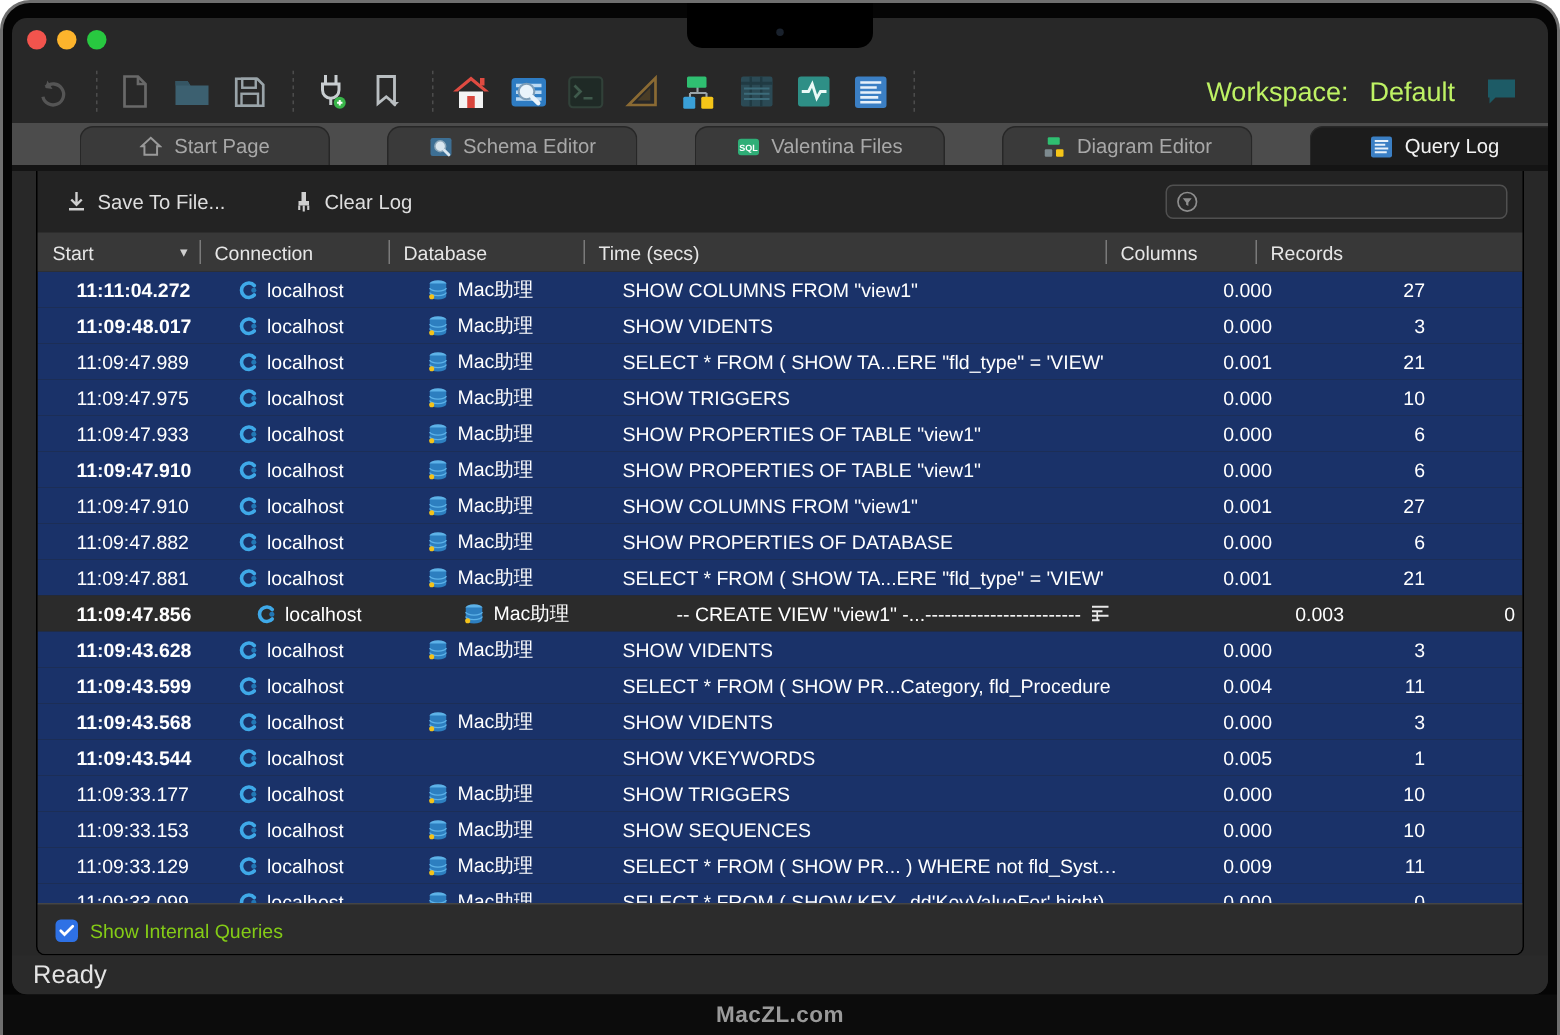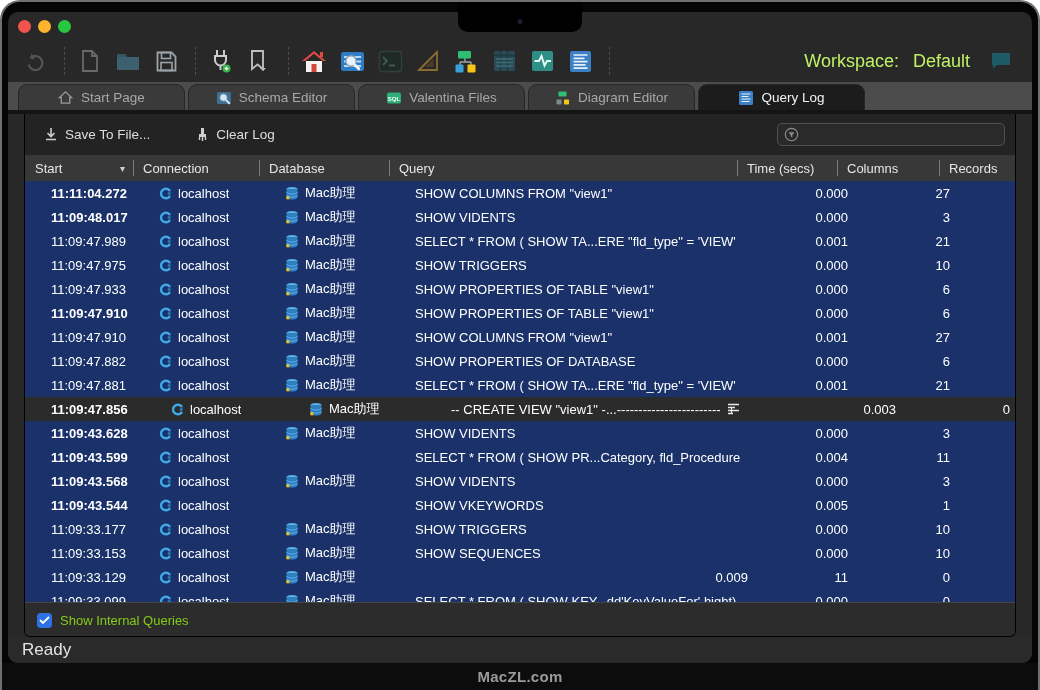--- a/index.html
+++ b/index.html
@@ -26,21 +26,21 @@
   .tb-icon { width:34px; height:30px; display:flex; align-items:center; justify-content:center; margin-right:4px; flex:none; }
   .tb-sep { width:1px; height:28px; margin:0 8px; flex:none;
             background-image:linear-gradient(#4c4c4c 55%, transparent 55%); background-size:1px 5px; }
   .tb-right { margin-left:auto; display:flex; align-items:center; gap:14px; }
   .ws-label, .ws-value { color:#bef264; font-size:18px; }
 
   
   .tabbar { height:28px; background:#4c4c4c; display:flex; align-items:flex-end; padding:0 0 0 10px; }
   .tab { height:26px; width:167px; margin-right:3px; background:#3a3a3a; border:1px solid #272727; border-bottom:none;
          border-radius:9px 9px 0 0; display:flex; align-items:center; justify-content:center; gap:7px;
-         color:#a8a8a8; font-size:13.5px; flex:none; }
+         color:#a8a8a8; font-size:13.5px; flex:none;margin-left:35px; }
   .tab.active { background:#1c1c1c; color:#f2f2f2; }
   .tab .ticon { width:16px; height:16px; flex:none; display:flex; }
   .under-strip { height:4px; background:#141414; }
 
   
   .panel { flex:1; margin:0 16px; background:#232323; border:1px solid #000; border-top:none; border-radius:0 0 6px 6px; display:flex; flex-direction:column; overflow:hidden; }
 
   
   .log-toolbar { height:41px; display:flex; align-items:center; padding:0 10px; flex:none; }
   .log-btn { display:flex; align-items:center; gap:7px; color:#dedede; font-size:13.5px; padding:5px 9px; border-radius:4px; margin-right:28px; }
@@ -286,23 +286,20 @@
         <div class="th">
           <span>Start</span>
           <span class="sort-caret">▾</span>
         </div>
         <div class="th">
             <span>Connection</span>
           </div>
         <div class="th">
             <span>Database</span>
           </div>
-        <div class="th">
-            <span>Query</span>
-          </div>
         <div class="th num">
             <span>Time (secs)</span>
           </div>
         <div class="th num">
             <span>Columns</span>
           </div>
         <div class="th num">
             <span>Records</span>
           </div>
       </div>
@@ -804,20 +801,24 @@
       <span class="cicon">
         <svg width="14" height="15" viewBox="0 0 14 15">
                   <ellipse cx="7" cy="3" rx="5.5" ry="2.1" fill="#5db2e8"></ellipse>
                   <path d="M1.5 3 v8.5 a5.5 2.1 0 0 0 11 0 V3" fill="#2d7fc0"></path>
                   <path d="M1.5 6 a5.5 2.1 0 0 0 11 0 M1.5 9 a5.5 2.1 0 0 0 11 0" fill="none" stroke="#5db2e8" stroke-width="0.9"></path>
                   <circle cx="2.8" cy="11.8" r="1.7" fill="#f4c21a"></circle>
                 </svg>
       </span>
       <span class="txt">Mac助理</span>
     </div>
+    <div class="cell c-query">
+      <span class="txt">SELECT * FROM ( SHOW PR... ) WHERE not fld_System</span>
+
+    </div>
     <div class="cell num c-time">0.009</div>
     <div class="cell num c-cols">11</div>
     <div class="cell num c-recs">0</div>
   </div>
 
   <div class="row grid-cols">
     <div class="cell c-start">11:09:33.099</div>
     <div class="cell c-conn">
       <span class="cicon">
         <svg width="13" height="13" viewBox="0 0 14 14">

